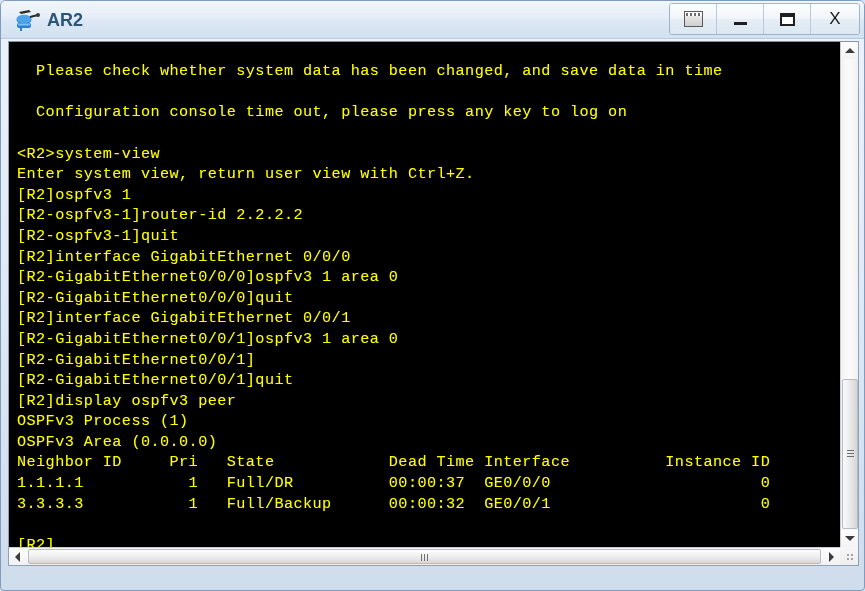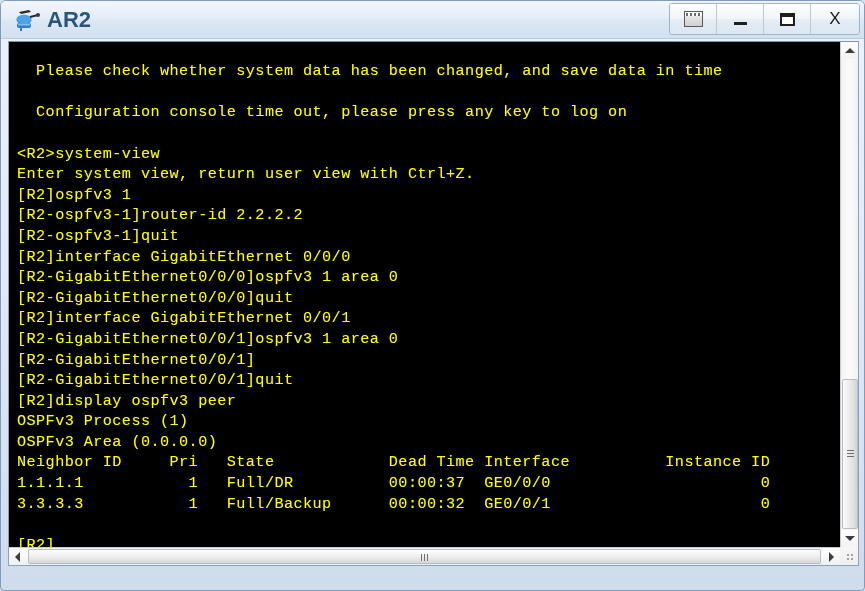--- a/index.html
+++ b/index.html
@@ -37,21 +37,21 @@
     align-items: center;
     height: 30px;
   }
   .app-icon {
     width: 26px; height: 26px;
     position: relative;
     margin-right: 6px;
     flex: none;
   }
   .app-title {
-    font-size: 22px;
+    font-size: 18px;
     font-weight: bold;
     color: #2b5578;
     letter-spacing: 0px;
     line-height: 26px;
     white-space: nowrap;
   }
 
   
   #winbtns {
     position: absolute;

